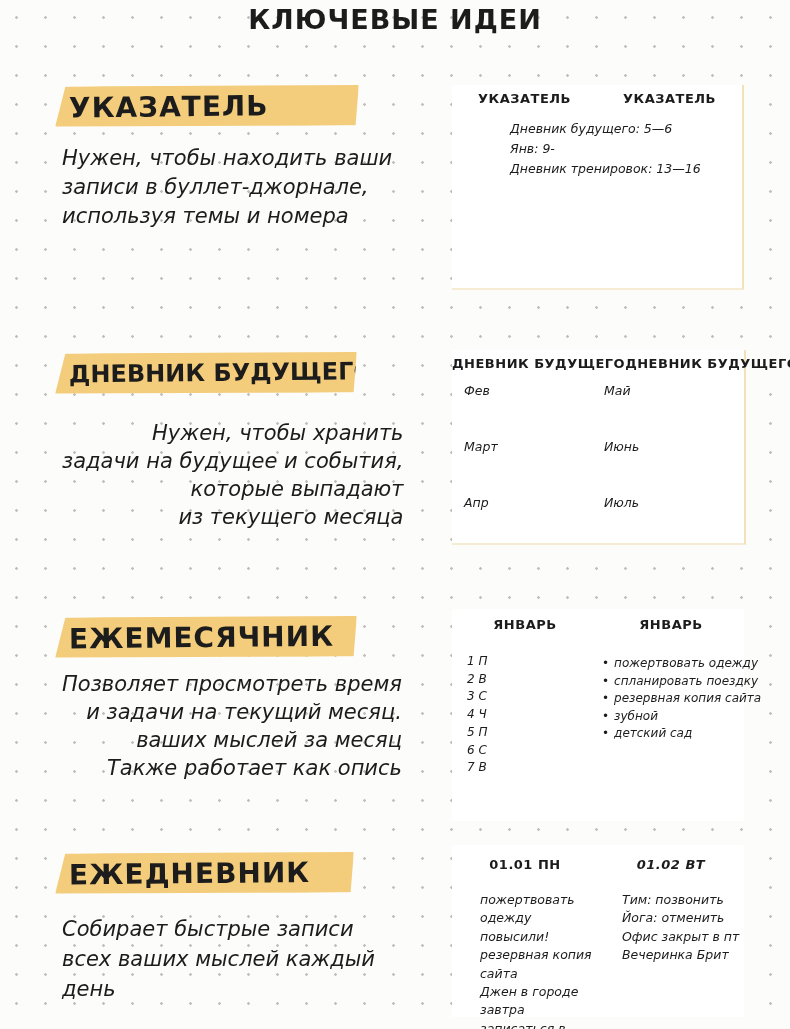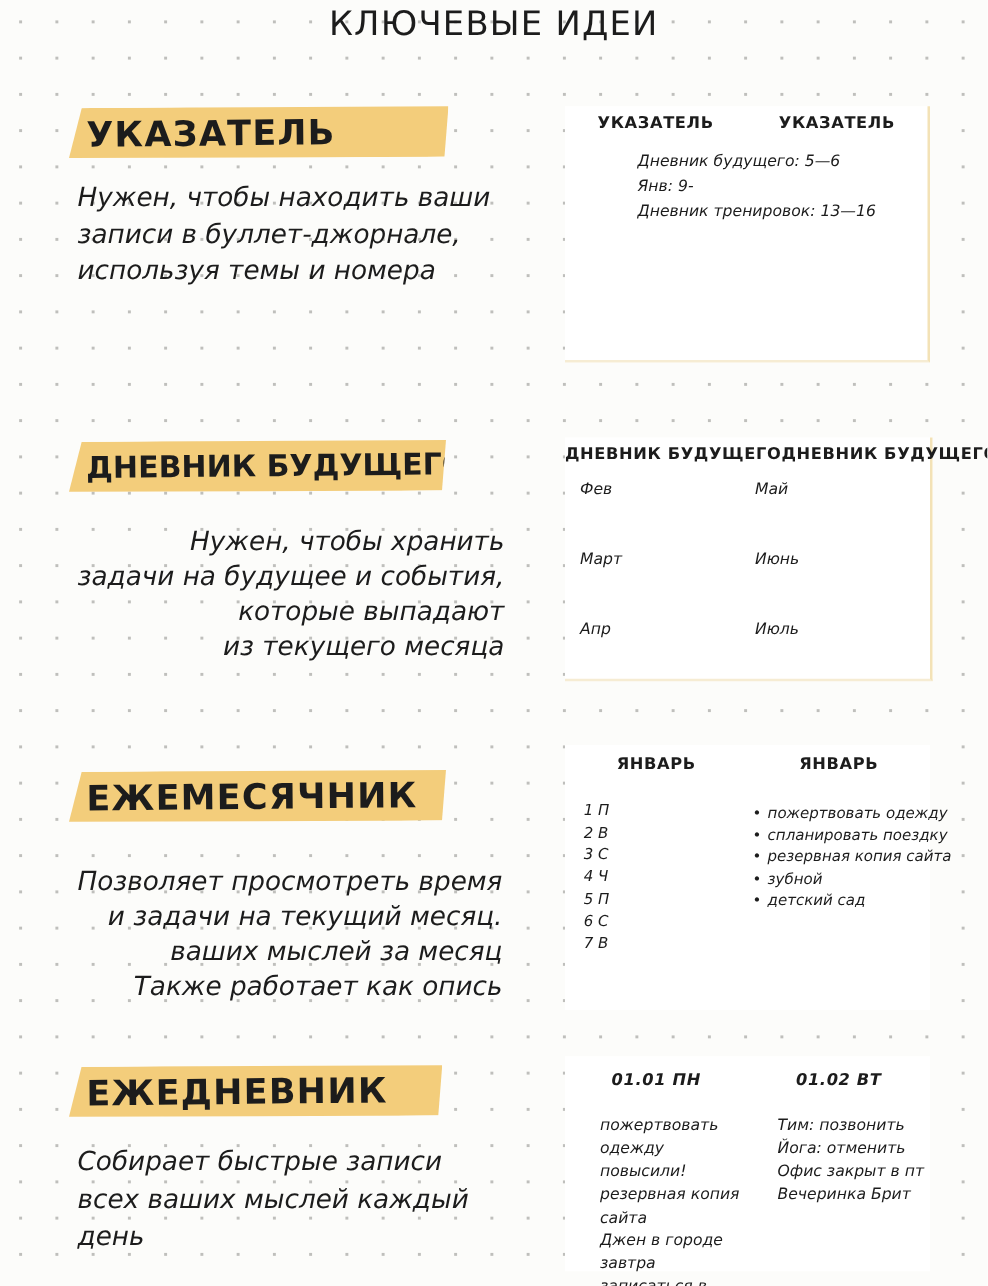--- a/index.html
+++ b/index.html
@@ -9,21 +9,21 @@
     background-color:#fcfcfa;
     background-image:radial-gradient(circle,#bfbfbc 1.2px,rgba(0,0,0,0) 1.5px);
     background-size:29px 29px;
     background-position:2px 3px;
     font-family:"DejaVu Sans",sans-serif;
     color:#1c1c1c;
     overflow:hidden;
   }
   .title{
     position:absolute;top:4px;left:0;width:100%;
-    text-align:center;font-size:27px;font-weight:normal;letter-spacing:1px;margin:0;
+    text-align:center;font-size:27px;font-weight:bold;letter-spacing:1px;margin:0;
   }
   .sec{position:absolute;left:0;width:790px;}
   .marker{
     position:absolute;background:#f3cd7b;height:42px;
     display:flex;align-items:center;padding-left:14px;
     transform:rotate(-0.6deg);
     clip-path:polygon(3.5% 0%,100% 4%,98.8% 100%,0% 95%);
   }
   .marker-label{font-weight:bold;letter-spacing:1px;white-space:nowrap;}
   .fs28{font-size:28px;}
@@ -97,21 +97,21 @@
       </div>
       <div class="months" style="left:152px;top:33px;">
         <div class="month">Май</div>
         <div class="month">Июнь</div>
         <div class="month">Июль</div>
       </div>
     </div>
   </section>
 
   <section class="sec" style="top:590px;height:225px;">
-    <div class="card" style="left:452px;top:6px;width:292px;height:212px;">
+    <div class="card" style="left:452px;top:19px;width:292px;height:212px;">
       <div class="card-headers" style="padding-top:8px;">
         <div class="chead">ЯНВАРЬ</div>
         <div class="chead">ЯНВАРЬ</div>
       </div>
       <div class="days" style="left:15px;top:44px;">
         <div>1 П</div>
         <div>2 В</div>
         <div>3 С</div>
         <div>4 Ч</div>
         <div>5 П</div>
@@ -122,32 +122,32 @@
         <div class="task"><span class="bullet">•</span><span>пожертвовать одежду</span></div>
         <div class="task"><span class="bullet">•</span><span>спланировать поездку</span></div>
         <div class="task"><span class="bullet">•</span><span>резервная копия сайта</span></div>
         <div class="task"><span class="bullet">•</span><span>зубной</span></div>
         <div class="task"><span class="bullet">•</span><span>детский сад</span></div>
       </div>
     </div>
     <div class="marker" style="left:55px;top:26px;width:288px;">
       <span class="marker-label fs28">ЕЖЕМЕСЯЧНИК</span>
     </div>
-    <div class="desc lh28" style="left:62px;top:101px;">
+    <div class="desc lh28" style="left:62px;top:80px;">
       <div class="dline">Позволяет просмотреть время</div>
       <div class="dline">и задачи на текущий месяц.</div>
       <div class="dline">ваших мыслей за месяц</div>
       <div class="dline">Также работает как опись</div>
     </div>
   </section>
 
   <section class="sec" style="top:840px;height:189px;">
     <div class="card" style="left:452px;top:5px;width:292px;height:172px;">
       <div class="card-headers" style="padding-top:12px;">
-        <div class="chead" style="font-style:italic;text-align:center;">01.01 ПН</div>
+        <div class="chead" style="text-align:center;">01.01 ПН</div>
         <div class="chead" style="font-style:italic;">01.02 ВТ</div>
       </div>
       <div class="notes wrapcol" style="left:28px;top:46px;">
         <div>пожертвовать одежду</div>
         <div>повысили!</div>
         <div>резервная копия сайта</div>
         <div>Джен в городе завтра</div>
         <div>записаться в детский сад</div>
       </div>
       <div class="notes nowrap" style="left:170px;top:46px;">

